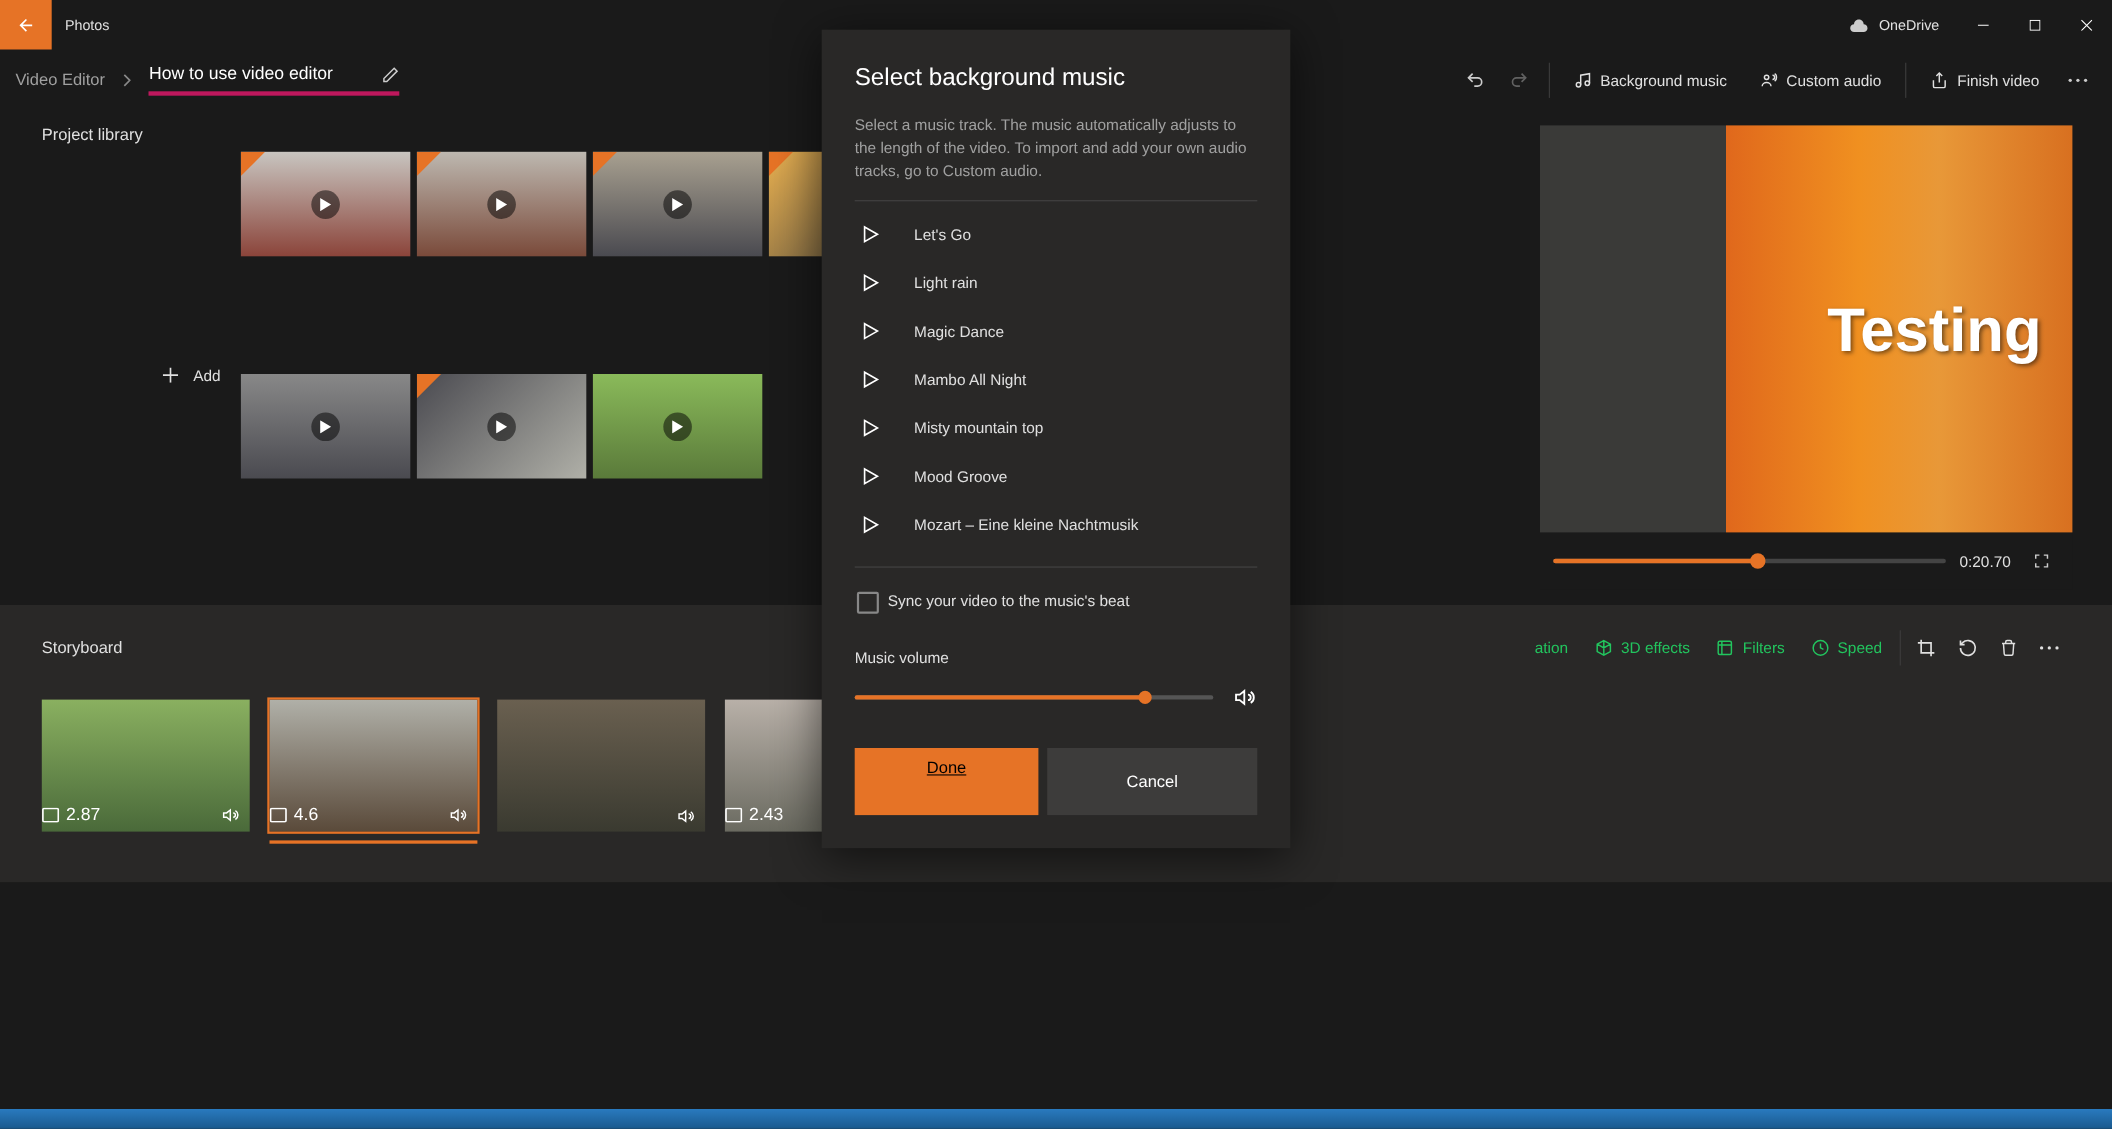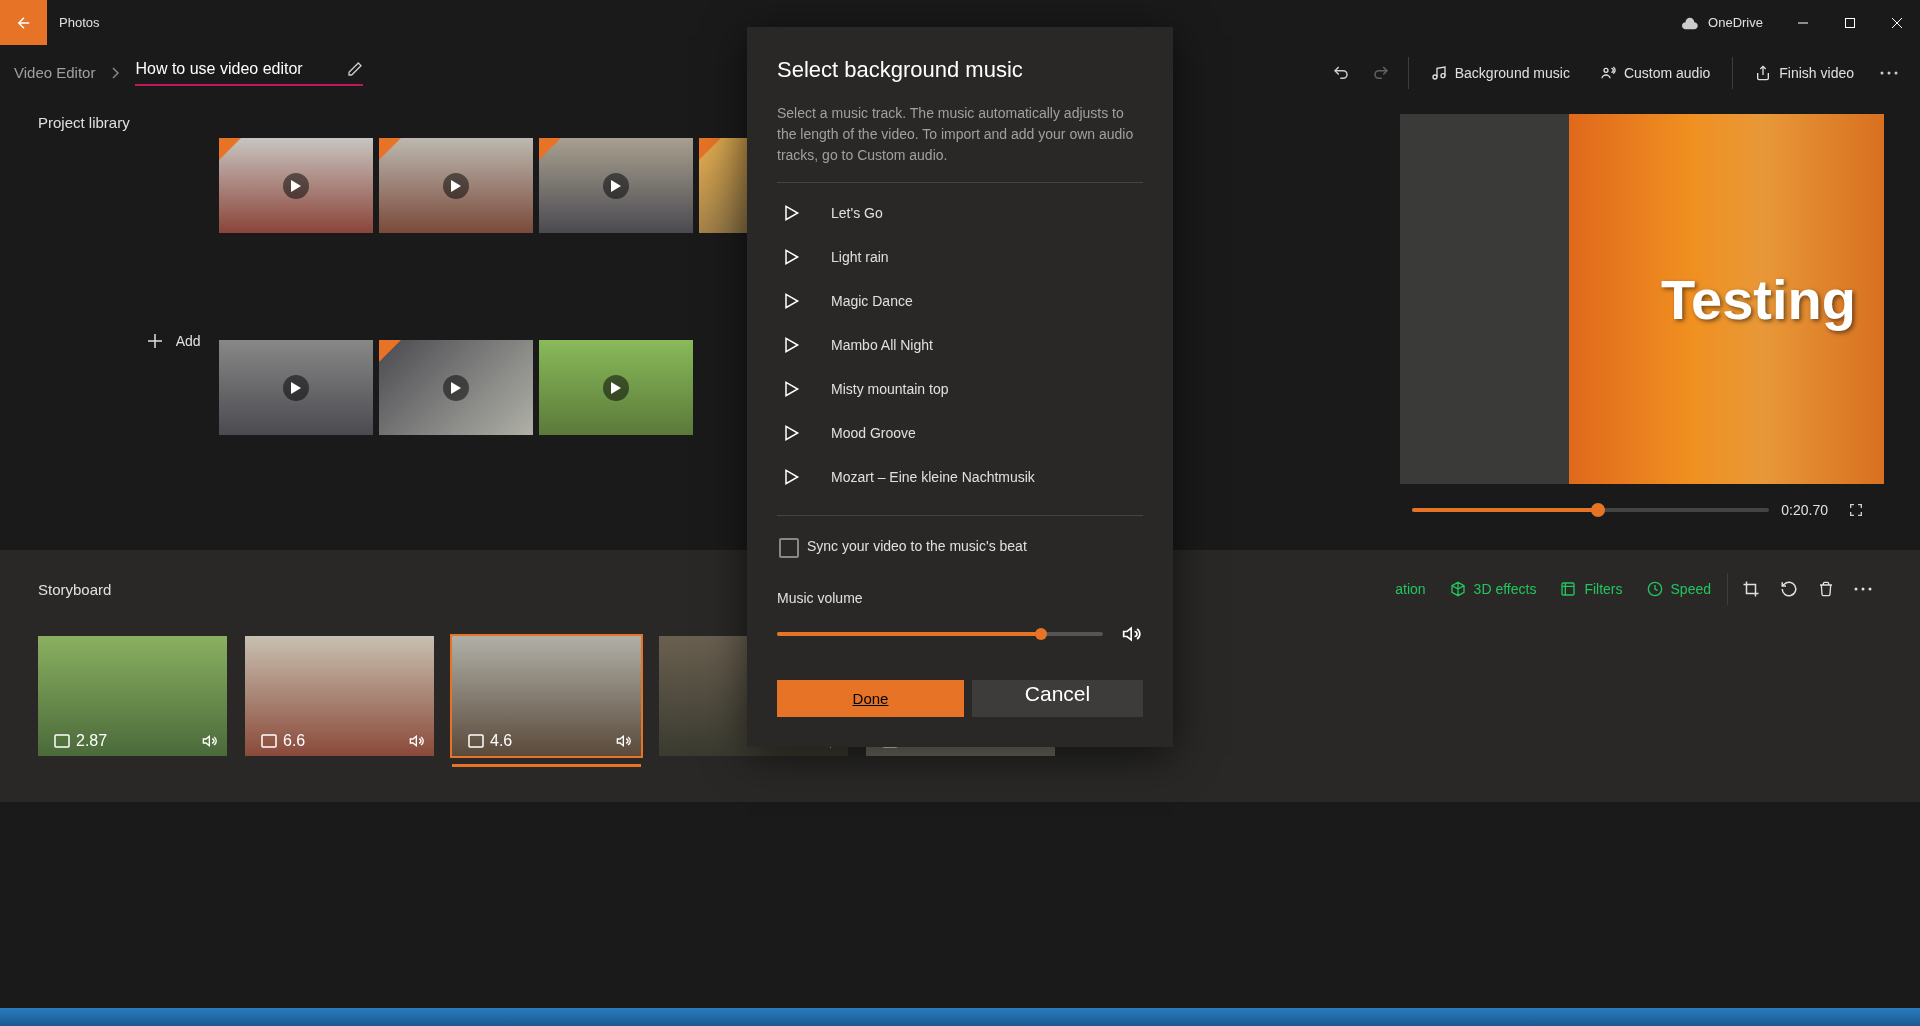--- a/index.html
+++ b/index.html
@@ -10,21 +10,21 @@
     .back-btn { width: 47px; height: 45px; background: #e67326; display: flex; align-items: center; justify-content: center; cursor: pointer; }
     .app-title { margin-left: 12px; font-size: 13px; color: #e0e0e0; }
     .titlebar-right { margin-left: auto; display: flex; align-items: center; height: 45px; }
     .onedrive-btn { display: flex; align-items: center; gap: 8px; padding: 0 16px; font-size: 13px; cursor: pointer; }
     .window-controls { display: flex; }
     .window-btn { width: 47px; height: 45px; display: flex; align-items: center; justify-content: center; cursor: pointer; }
     
     
     .header { height: 55px; display: flex; align-items: center; padding: 0 14px; background: #1a1a1a; }
     .breadcrumb { display: flex; align-items: center; gap: 16px; font-size: 15px; color: #a0a0a0; }
-    .project-name-wrap { display: flex; align-items: center; gap: 44px; border-bottom: 2px solid #be185d; padding-bottom: 6px; }
+    .project-name-wrap { display: flex; align-items: center; gap: 44px; border-bottom: 4px solid #be185d; padding-bottom: 6px; }
     .project-name { color: #fff; font-size: 16px; }
     .edit-icon { width: 16px; height: 16px; color: #ccc; cursor: pointer; }
     .header-actions { margin-left: auto; display: flex; align-items: center; gap: 6px; }
     .icon-btn { padding: 8px; display: flex; align-items: center; justify-content: center; cursor: pointer; border-radius: 2px; color: #ccc; }
     .text-icon-btn { display: flex; align-items: center; gap: 8px; padding: 8px 12px; font-size: 14px; cursor: pointer; border-radius: 2px; color: #e0e0e0; }
     .sep { width: 1px; height: 32px; background: #3d3d3d; margin: 0 4px; }
     
     
     .main { display: flex; height: 450px; background: #1a1a1a; }
     .library-panel { flex: 1; padding: 14px 38px; display: flex; flex-direction: row; }
@@ -48,21 +48,21 @@
     .storyboard-section { background: #292827; height: 252px; padding: 20px 38px; }
     .storyboard-header { display: flex; align-items: center; }
     .storyboard-title { font-size: 15px; font-weight: 500; color: #e0e0e0; }
     .storyboard-actions { margin-left: auto; display: flex; align-items: center; gap: 0; }
     .sb-btn { display: flex; align-items: center; gap: 8px; padding: 8px 12px; font-size: 14px; cursor: pointer; color: #22c55e; }
     .sb-icon-btn { padding: 10px; cursor: pointer; color: #e0e0e0; display: flex; align-items: center; justify-content: center; }
     .storyboard-track { margin-top: 28px; display: flex; gap: 18px; }
     .sb-clip { position: relative; width: 189px; height: 120px; background: #555; cursor: pointer; }
     .sb-clip.selected { outline: 2px solid #e67326; }
     .sb-clip.selected::after { content:''; position:absolute; bottom:-11px; left:0; right:0; height:3px; background:#e67326; }
-    .sb-clip-footer { position: absolute; bottom: 6px; left: 16px; right: 8px; display: flex; align-items: center; justify-content: space-between; }
+    .sb-clip-footer { position: absolute; bottom: 6px; left: 0; right: 8px; display: flex; align-items: center; justify-content: space-between; }
     .sb-duration { display: flex; align-items: center; gap: 6px; font-size: 16px; color: #fff; }
     .sb-vol { color: #fff; }
     
     
     .taskbar { position: fixed; bottom: 0; left: 0; right: 0; height: 18px; background: linear-gradient(#2a7bc0, #1a5a8e); }
     
     
     .modal-overlay { position: absolute; inset: 0; background: rgba(0,0,0,0); display: flex; align-items: flex-start; justify-content: center; z-index: 1000; }
     .modal { margin-top: 27px; width: 426px; background: #292827; padding: 30px; display: flex; flex-direction: column; box-shadow: 0 8px 40px rgba(0,0,0,0.6); }
     .modal-title { font-size: 22px; color: #fff; font-weight: 400; }
@@ -76,21 +76,21 @@
     .checkbox { width: 20px; height: 20px; border: 2px solid #888; border-radius: 2px; }
     .sync-label { font-size: 14px; color: #e0e0e0; }
     .volume-label { margin-top: 18px; font-size: 14px; color: #e0e0e0; }
     .volume-row { margin-top: 18px; display: flex; align-items: center; gap: 18px; }
     .volume-slider { flex: 1; height: 4px; background: #555; position: relative; border-radius: 2px; }
     .volume-fill { position: absolute; left: 0; top: 0; height: 100%; width: 81%; background: #e67326; border-radius: 2px; }
     .volume-thumb { position: absolute; left: 81%; top: 50%; width: 12px; height: 12px; border-radius: 50%; background: #e67326; transform: translate(-50%, -50%); }
     .vol-icon { color: #fff; }
     .modal-buttons { margin-top: 36px; display: flex; gap: 8px; }
     .btn-primary { flex: 1; padding: 10px; background: #e67326; color: #000; font-size: 15px; text-align: center; cursor: pointer; text-decoration: underline; }
-    .btn-secondary { flex: 1; padding: 2px; background: #3d3c3b; color: #fff; font-size: 21px; text-align: center; cursor: pointer; }
+    .btn-secondary { flex: 1; padding: 22px; background: #3d3c3b; color: #fff; font-size: 15px; text-align: center; cursor: pointer; }
     
     .scene0 { background: linear-gradient(#c8c5c0, #8b443a); }
     .scene1 { background: linear-gradient(#bdb8b0, #7a4a3a); }
     .scene2 { background: linear-gradient(#a8a090, #4a4a50); }
     .scene3 { background: linear-gradient(135deg, #e8b050, #3a3a3a); }
     .scene4 { background: linear-gradient(#888, #4a4a50); }
     .scene5 { background: linear-gradient(135deg, #4a4a50, #b0b0a8); }
     .scene6 { background: linear-gradient(#8aba5a, #5a7a3a); }
     .sclip0 { background: linear-gradient(#8ab060, #4a6a3a); }
     .sclip1 { background: linear-gradient(#c8c0b0, #8a4a3a); }
@@ -338,34 +338,20 @@
               <rect x="1" y="1" width="14" height="12" rx="1"></rect>
             </svg>
             <span>2.87</span>
           </div>
         <svg class="sb-vol" width="18" height="16" viewBox="0 0 24 24" fill="none" stroke="currentColor" stroke-width="2">
             <path d="M11 5L6 9H2v6h4l5 4V5z"></path>
             <path d="M15 9a3 3 0 010 6M18 6a7 7 0 010 12"></path>
           </svg>
       </div>
     </div>
-    <div class="sb-clip sclip1">
-      <div class="sb-clip-footer">
-        <div class="sb-duration">
-            <svg width="16" height="14" viewBox="0 0 16 14" fill="none" stroke="#fff" stroke-width="1.5">
-              <rect x="1" y="1" width="14" height="12" rx="1"></rect>
-            </svg>
-            <span>6.6</span>
-          </div>
-        <svg class="sb-vol" width="18" height="16" viewBox="0 0 24 24" fill="none" stroke="currentColor" stroke-width="2">
-            <path d="M11 5L6 9H2v6h4l5 4V5z"></path>
-            <path d="M15 9a3 3 0 010 6M18 6a7 7 0 010 12"></path>
-          </svg>
-      </div>
-    </div>
     <div class="sb-clip selected sclip2">
       <div class="sb-clip-footer">
         <div class="sb-duration">
             <svg width="16" height="14" viewBox="0 0 16 14" fill="none" stroke="#fff" stroke-width="1.5">
               <rect x="1" y="1" width="14" height="12" rx="1"></rect>
             </svg>
             <span>4.6</span>
           </div>
         <svg class="sb-vol" width="18" height="16" viewBox="0 0 24 24" fill="none" stroke="currentColor" stroke-width="2">
             <path d="M11 5L6 9H2v6h4l5 4V5z"></path>

